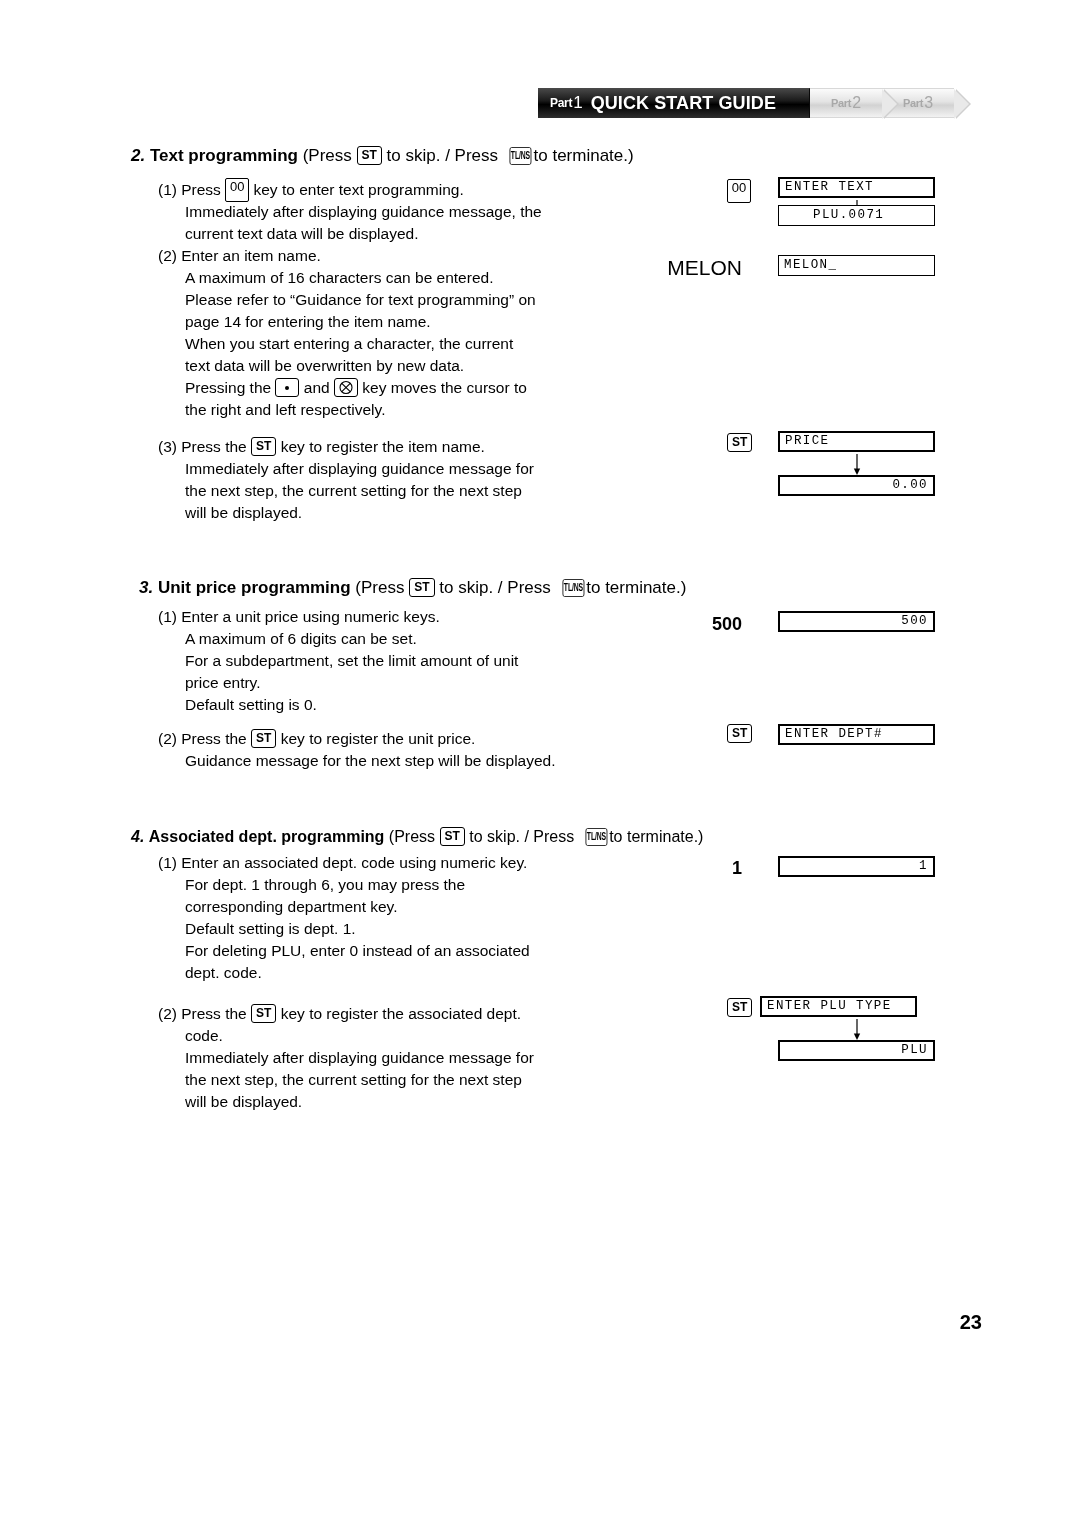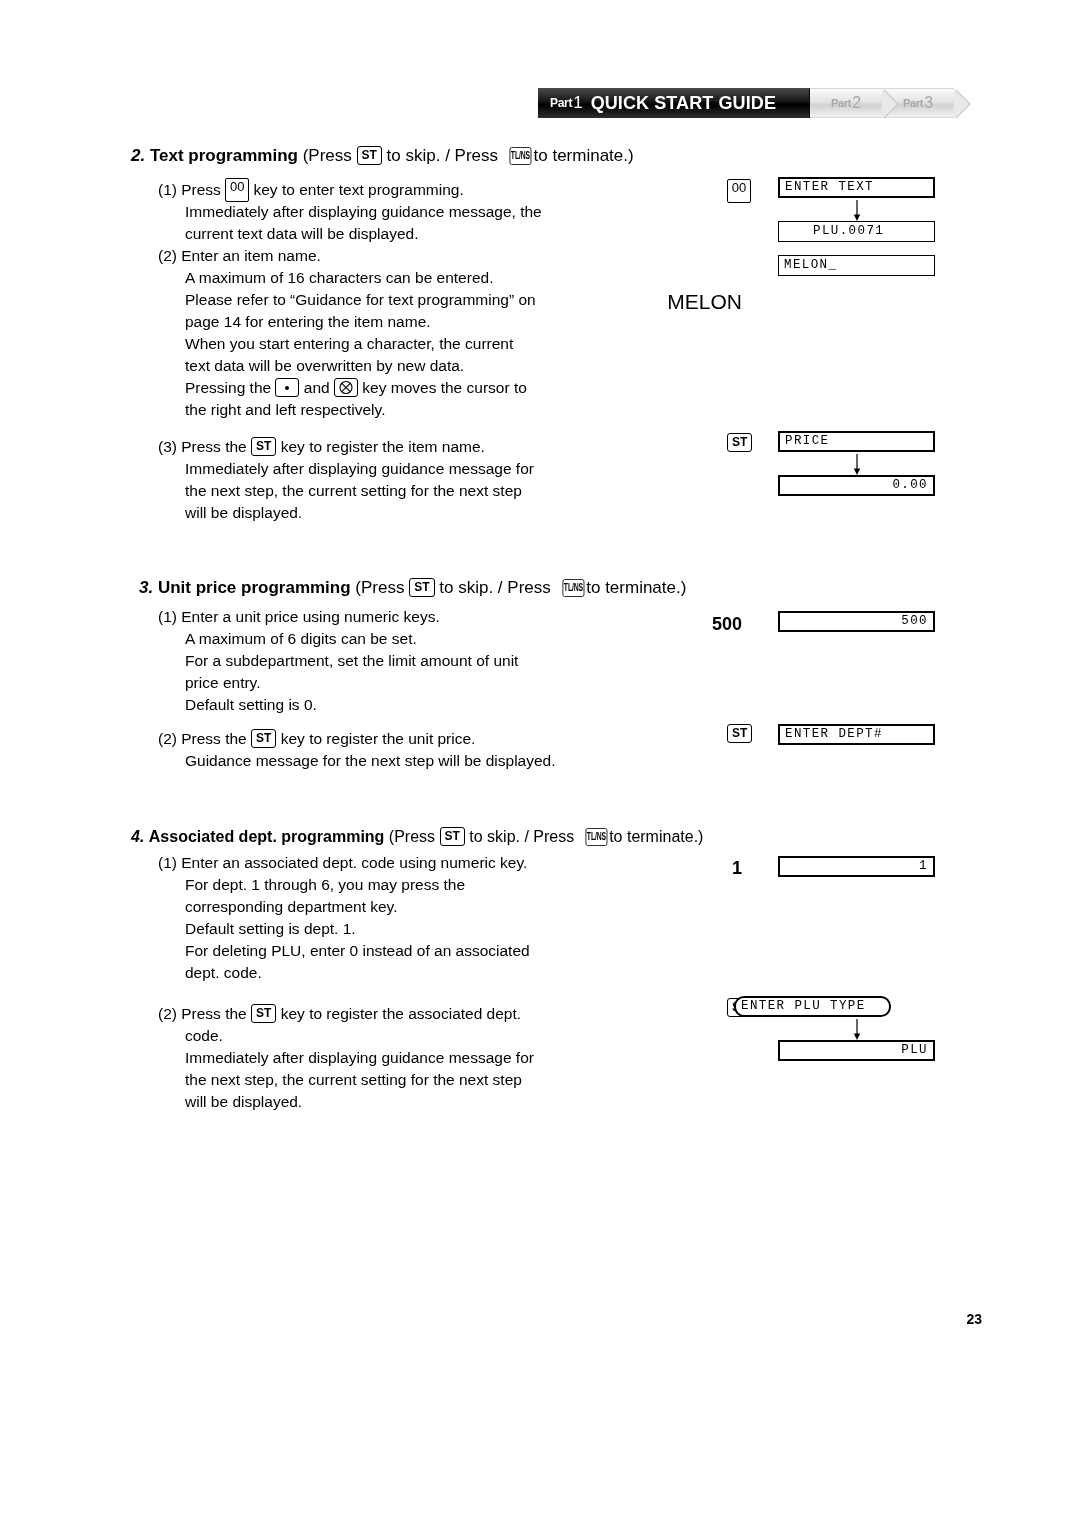--- a/index.html
+++ b/index.html
@@ -229,21 +229,21 @@
     width: 12px;
     height: 20px;
   }
   .arrow-down svg { display: block; }
 
   
   .page-num {
     position: absolute;
     right: 98px;
     top: 1311px;
-    font-size: 14px;
+    font-size: 20px;
     font-weight: bold;
   }
 </style>
 </head>
 <body>
 
 <div class="part-header">
   <div class="part-main">
     <span class="part-word">Part</span>
     <span class="part-num">1</span>
@@ -313,23 +313,23 @@
 <div class="key-col" style="left:727px; top:180px;">
   <span class="key key-00">00</span>
 </div>
 <div class="lcd thick" style="left:778px; top:177px;">ENTER TEXT</div>
 <div class="arrow-down" style="left:851px; top:200px;">
   <svg width="12" height="22" viewBox="0 0 12 22" aria-hidden="true">
     <line x1="6" y1="0" x2="6" y2="17" stroke="#000" stroke-width="1.2"></line>
     <polygon points="6,21 2.8,14.5 9.2,14.5" fill="#000"></polygon>
   </svg>
 </div>
-<div class="lcd" style="left:778px; top:221px;padding-left:34px;">PLU.0071</div>
-
-<div class="entry-label" style="left:610px; top:256px; width:132px;margin-top:34px;">MELON</div>
+<div class="lcd" style="left:778px; top:205px;padding-left:34px;">PLU.0071</div>
+
+<div class="entry-label" style="left:610px; top:256px; width:132px;">MELON</div>
 <div class="lcd" style="left:778px; top:255px;">MELON_</div>
 
 <div class="key-col" style="left:727px; top:434px;">
   <span class="key key-st">ST</span>
 </div>
 <div class="lcd thick" style="left:778px; top:431px;">PRICE</div>
 <div class="arrow-down" style="left:851px; top:454px;">
   <svg width="12" height="22" viewBox="0 0 12 22" aria-hidden="true">
     <line x1="6" y1="0" x2="6" y2="17" stroke="#000" stroke-width="1.2"></line>
     <polygon points="6,21 2.8,14.5 9.2,14.5" fill="#000"></polygon>
@@ -402,21 +402,21 @@
   <div class="step-line indent">the next step, the current setting for the next step</div>
   <div class="step-line indent">will be displayed.</div>
 </div>
 
 <div class="entry-label small" style="left:610px; top:858px; width:132px;">1</div>
 <div class="lcd thick right" style="left:778px; top:856px;">1</div>
 
 <div class="key-col" style="left:727px; top:999px;">
   <span class="key key-st">ST</span>
 </div>
-<div class="lcd thick" style="left:734px; top:996px;border-radius:10px;">ENTER PLU TYPE</div>
+<div class="lcd thick" style="left:760px; top:996px;">ENTER PLU TYPE</div>
 <div class="arrow-down" style="left:851px; top:1019px;">
   <svg width="12" height="22" viewBox="0 0 12 22" aria-hidden="true">
     <line x1="6" y1="0" x2="6" y2="17" stroke="#000" stroke-width="1.2"></line>
     <polygon points="6,21 2.8,14.5 9.2,14.5" fill="#000"></polygon>
   </svg>
 </div>
 <div class="lcd thick right" style="left:778px; top:1040px;">PLU</div>
 
 <div class="page-num">23</div>
 

